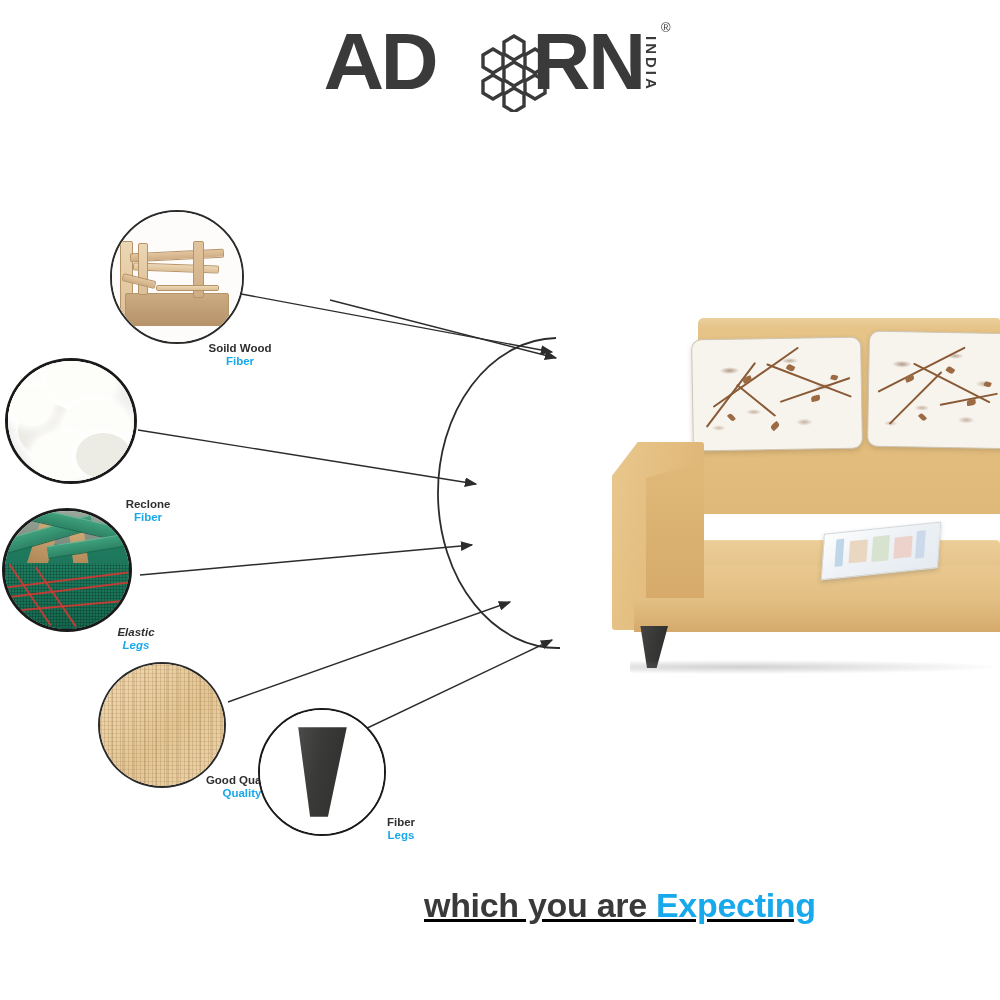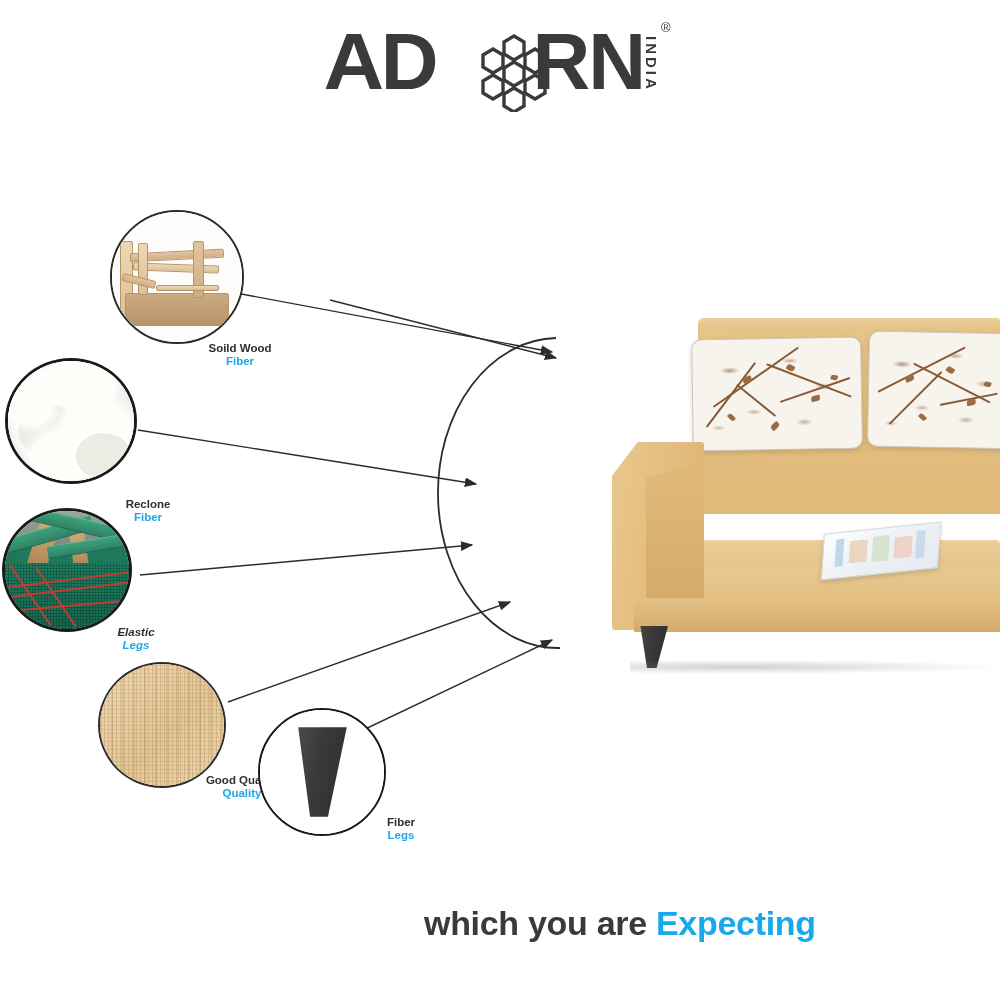--- a/index.html
+++ b/index.html
@@ -202,21 +202,21 @@
     transform: rotate(-6deg) skewX(-10deg);
     border:1px solid #d4d9de;
     box-shadow:0 2px 4px rgba(80,80,80,.25);
   }
   .mag-col { position:absolute; border-radius:1px; }
 
   
   #tagline { position:absolute; left:0; top:876px; width:1000px; }
   .tl-row { width:1000px; font-weight:700; font-size:34px; letter-spacing:-.3px; }
   .tl1 { text-align:left; padding-left:144px; }
-  .tl2 { text-align:left; padding-left:424px; margin-top:28px; }
+  .tl2 { text-align:left; padding-left:424px; margin-top:10px;text-decoration:underline; }
   .dark { color:#3a3a3a; }
   .cy { color:#18a8ec; }
 </style>
 </head>
 <body>
 
 <div id="stage">
 
   <div id="logo">
     <div class="logo-word">

